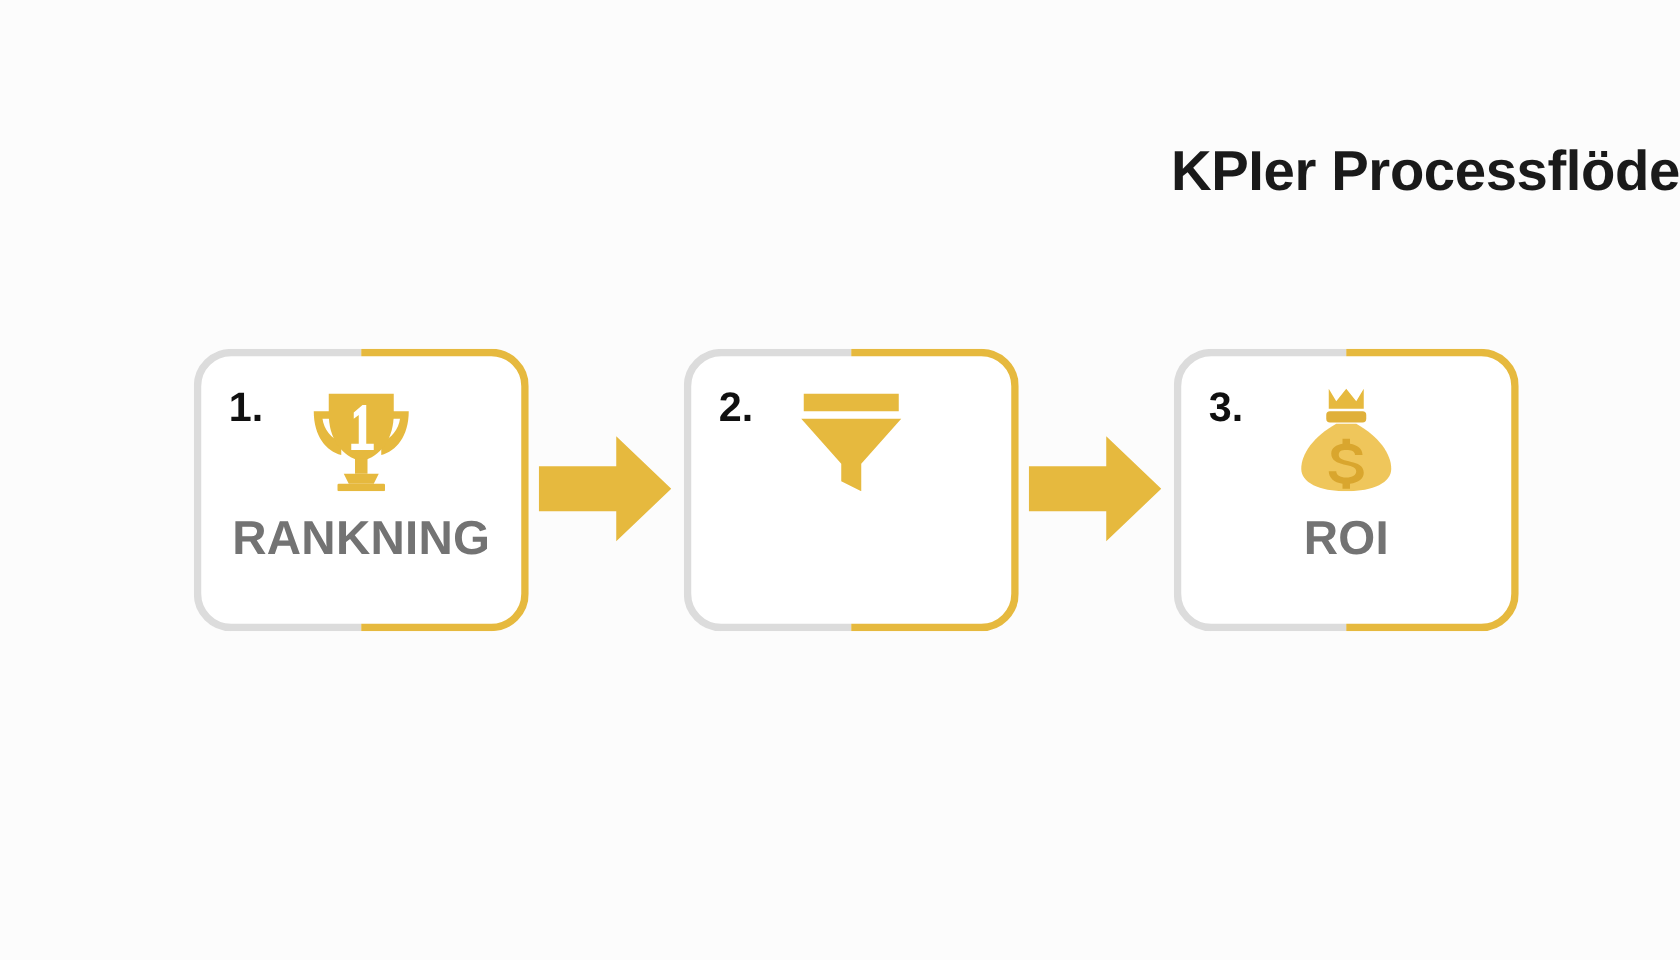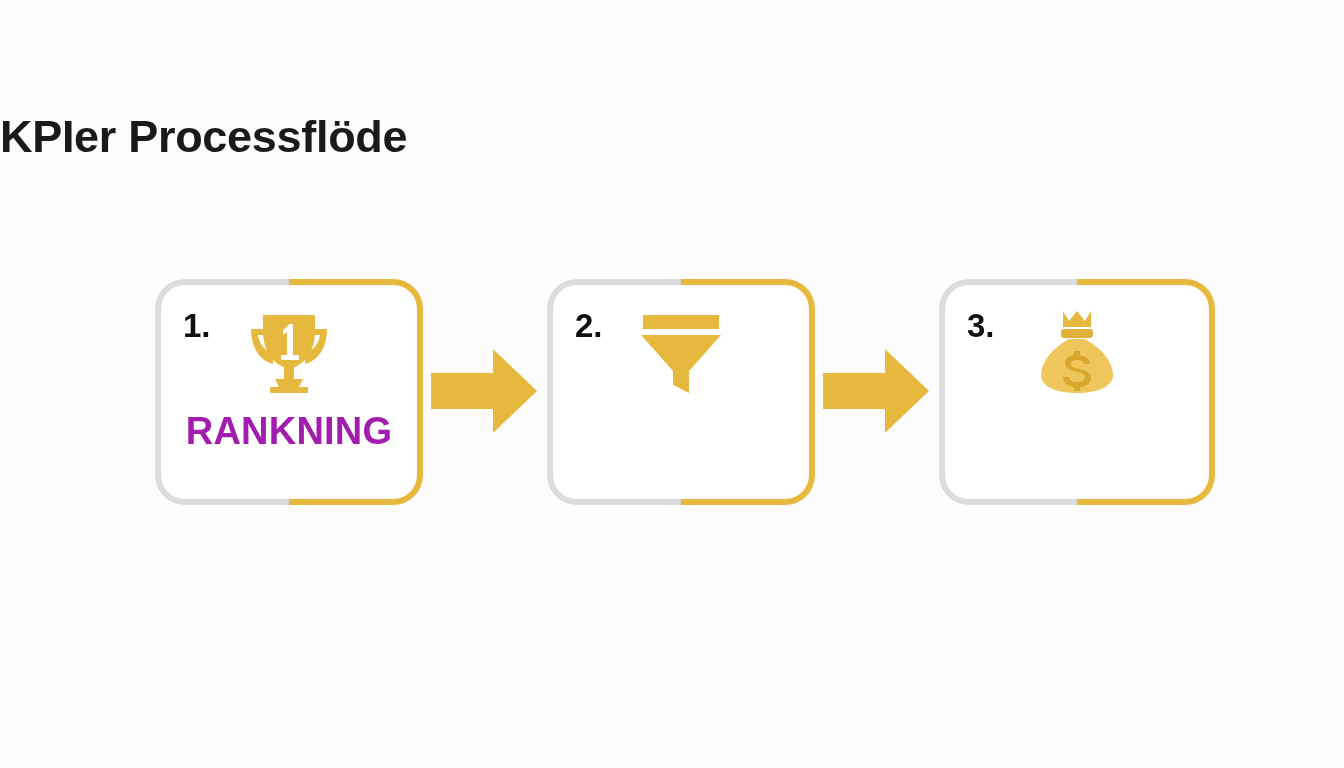--- a/index.html
+++ b/index.html
@@ -19,21 +19,21 @@
     position: absolute;
     inset: 0;
   }
 
   
   .page-title {
     position: absolute;
     top: 112px;
     left: 0;
     width: 1344px;
-    text-align: left;
+    text-align: right;
     font-size: 45px;
     font-weight: bold;
     color: #1a1a1a;
     letter-spacing: -0.3px;
     line-height: 1.1;
   }
 
   
   .flow-row {
     position: absolute;
@@ -119,21 +119,21 @@
   .step-icon svg { display: block; }
 
   .step-label {
     position: absolute;
     left: 0;
     right: 0;
     top: 132px;
     text-align: center;
     font-size: 38px;
     font-weight: bold;
-    color: #a21caf;
+    color: #737373;
     letter-spacing: 0.2px;
     line-height: 1.1;
   }
 
   
   .flow-arrow {
     position: absolute;
     top: 62px;
     width: 106px;
     height: 100px;
@@ -232,16 +232,17 @@
 
           <path d="M26 2 L32 12 L40 2 L48 12 L54 2 L54 18 L26 18 Z" fill="#e6b93e"></path>
 
           <rect x="24" y="20" width="32" height="9" rx="3" fill="#e0b03a"></rect>
 
           <path d="M32 30 C14 40 4 54 4 66 C4 77 18 84 40 84 C62 84 76 77 76 66 C76 54 66 40 48 30 Z" fill="#efc65b"></path>
 
           <path d="M37 42 L43 42 L43 46 C49 47 53 50 53 55 L47 55 C47 52 44 51 40 51 C36 51 34 52 34 55 C34 62 54 58 54 69 C54 74 50 77 43 78 L43 82 L37 82 L37 78 C30 77 26 73 26 68 L32 68 C32 71 35 73 40 73 C45 73 48 71 48 68 C48 61 28 65 28 54 C28 49 32 47 37 46 Z" fill="#d9a62e"></path>
         </svg>
       </div>
+      <div class="step-label">ROI</div>
     </div>
 
   </div>
 </div>
 
 </body></html>

